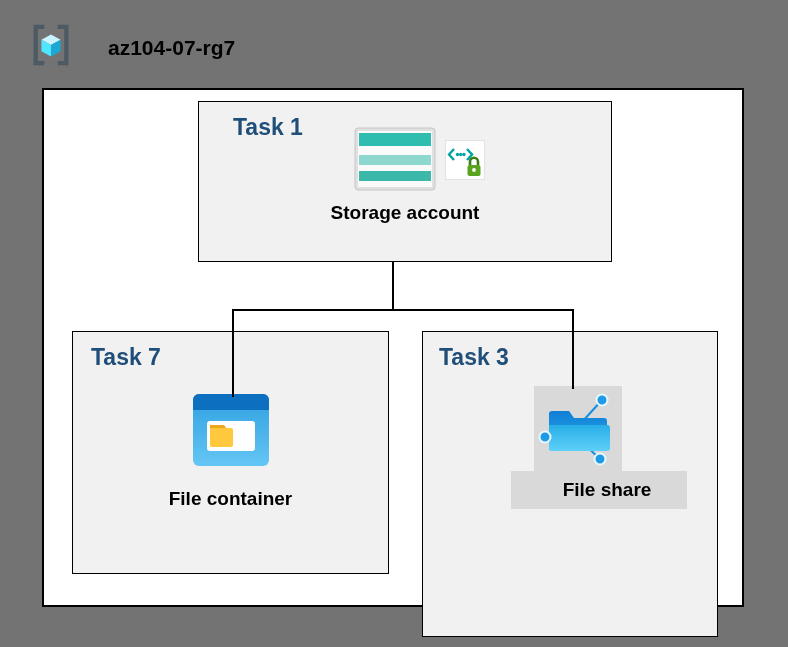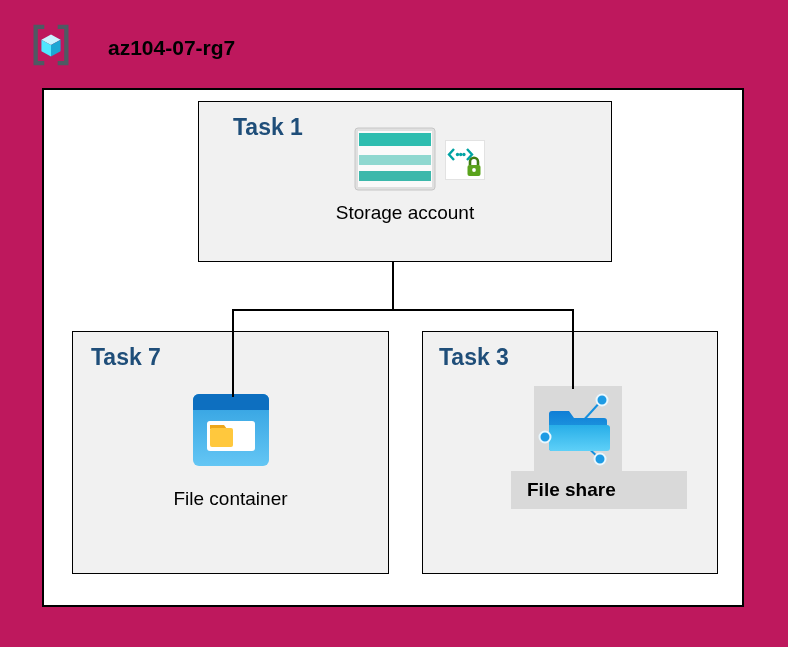--- a/index.html
+++ b/index.html
@@ -4,21 +4,21 @@
 <style>
   * { margin: 0; padding: 0; box-sizing: border-box; }
   body {
     font-family: "Liberation Sans", sans-serif;
     background: #ffffff;
   }
   .canvas {
     position: relative;
     width: 788px;
     height: 647px;
-    background: #be185d;
+    background: #737373;
     overflow: hidden;
   }
   .abs { position: absolute; }
 
   
   .rg-icon { left: 28px; top: 22px; width: 46px; height: 46px; }
   .diagram-title {
     left: 108px; top: 30px; height: 36px; line-height: 36px;
     font-size: 21px; font-weight: 700; color: #000;
   }
@@ -31,33 +31,33 @@
   }
 
   
   .task-box {
     background: #f1f1f1;
     border: 1.5px solid #000;
     z-index: 2;
   }
   .task1-box { left: 198px; top: 101px; width: 414px; height: 161px; }
   .task2-box { left: 72px;  top: 331px; width: 317px; height: 243px; }
-  .task3-box { left: 422px; top: 331px; width: 296px; height: 243px; }
+  .task3-box { left: 422px; top: 331px; width: 296px; height: 306px; text-align: center; }
 
   .task-label {
     position: absolute;
     font-size: 23px; font-weight: 700; color: #1f4e79;
   }
   .task1-box .task-label { left: 34px; top: 12px; }
   .task2-box .task-label { left: 18px; top: 12px; }
   .task3-box .task-label { left: 16px; top: 12px; }
 
   .item-label {
     position: absolute;
-    font-size: 19px; font-weight: 400; color: #000;
+    font-size: 19px; font-weight: 700; color: #000;
     text-align: center; width: 100%;
   }
   .task1-box .item-label { top: 100px; }
   .task2-box .item-label { top: 156px; }
 
   
   .line { background: #000; z-index: 3; }
   .line-v1 { left: 392px; top: 261px; width: 2px; height: 50px; }
   .line-h  { left: 232px; top: 309px; width: 342px; height: 2px; }
   .line-v2 { left: 232px; top: 309px; width: 2px; height: 88px; }

